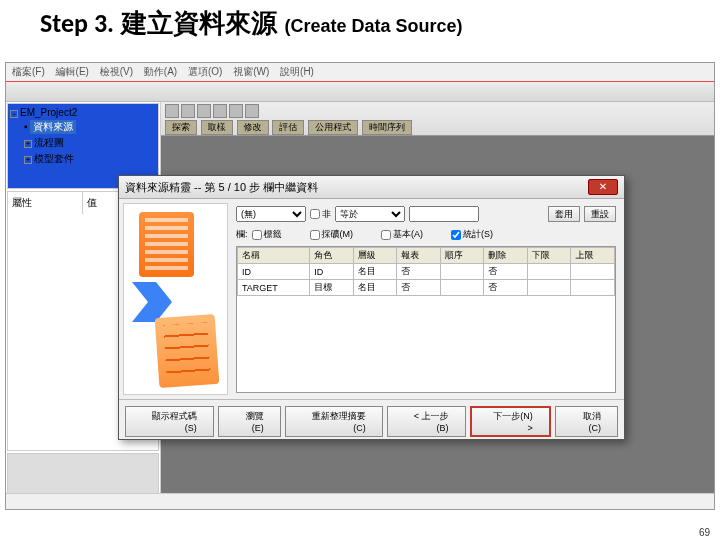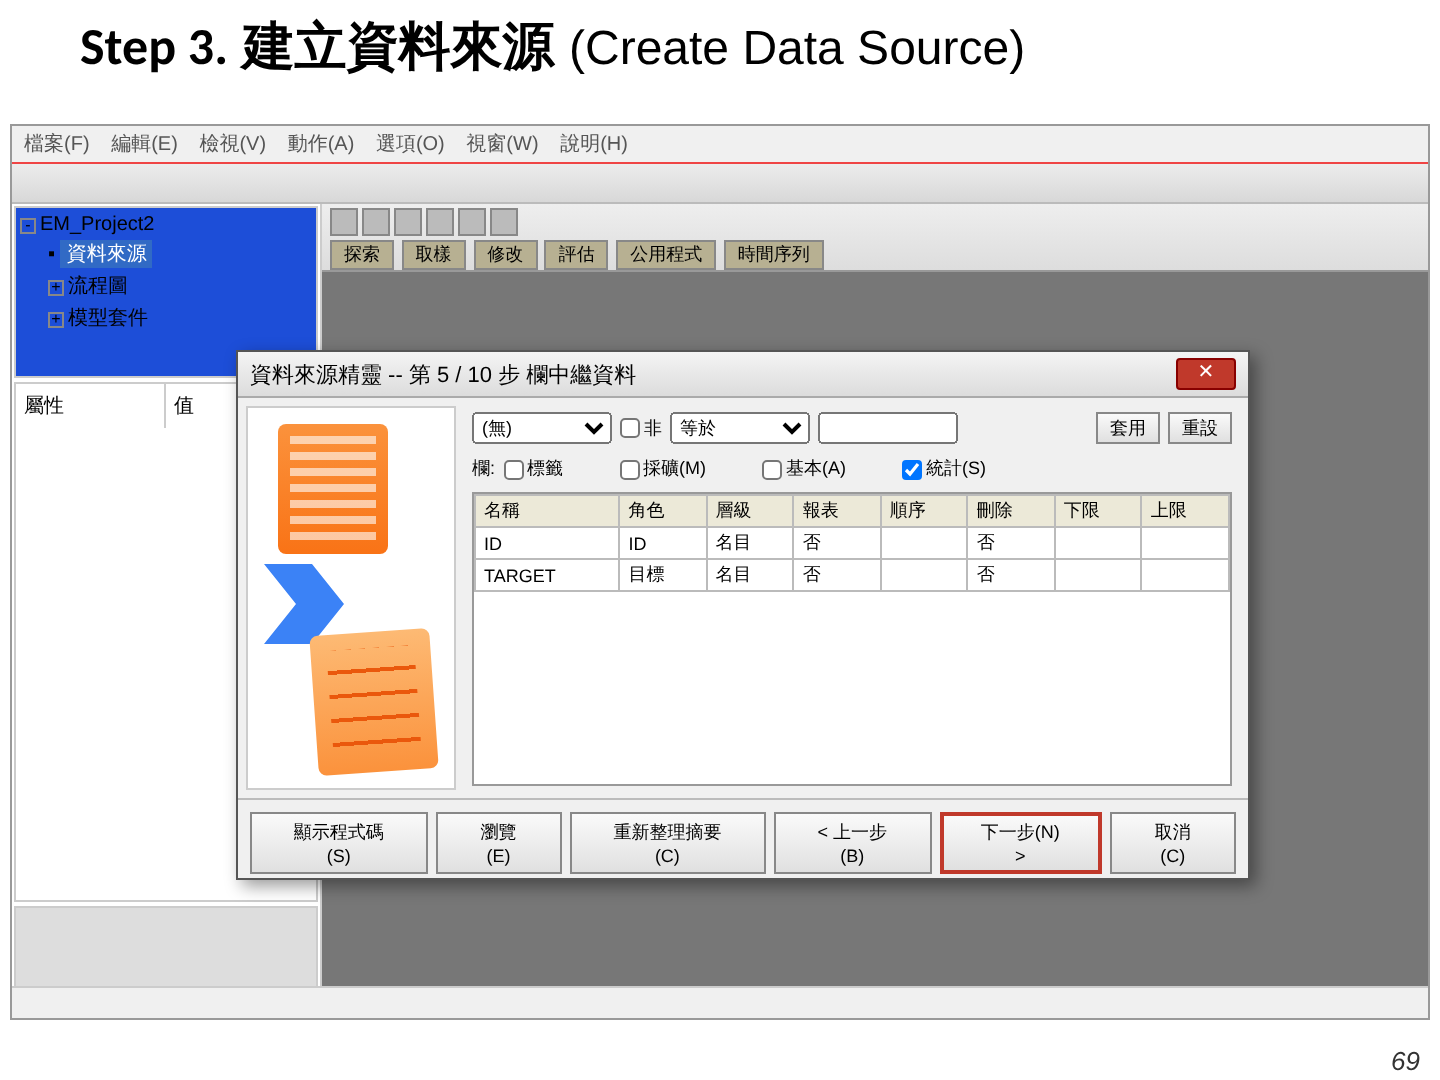--- a/index.html
+++ b/index.html
@@ -1,21 +1,21 @@
 <!DOCTYPE html>
 <html><head>
 <meta charset="utf-8">
 <style>
   * { box-sizing: border-box; margin: 0; padding: 0; }
   body { width: 720px; height: 540px; font-family: "Microsoft JhengHei", Arial, sans-serif; font-size: 10px; background: #fff; overflow: hidden; position: relative; }
   
   .slide-title { padding: 6px 40px; font-size: 26px; font-weight: bold; }
   .slide-title .step { font-family: Calibri, sans-serif; margin-top: 40px; }
   .slide-title .cn { font-family: "DFKai-SB", serif; }
-  .slide-title .en { font-size: 24px; font-weight: normal; }
+  .slide-title .en { font-size: 18px; font-weight: bold; }
 
   .app-window { position: absolute; top: 62px; left: 5px; width: 710px; height: 448px; border: 1px solid #999; display: flex; flex-direction: column; }
   .app-title { background: linear-gradient(#f7f7f7,#e0e0e0); padding: 2px 6px; font-size: 11px; color: #333; }
   .app-menu { background: #f0f0f0; padding: 2px 6px; font-size: 10px; color: #555; border-bottom: 1px solid #ef4444; }
   .app-menu span { margin-right: 8px; }
   .app-toolbar { background: linear-gradient(#ececec,#d8d8d8); height: 20px; border-bottom: 1px solid #bbb; }
 
   .app-body { flex: 1; display: flex; }
   .left-pane { width: 155px; display: flex; flex-direction: column; border-right: 1px solid #ccc; }
   .tree-box { height: 86px; background: #1d4ed8; border: 1px solid #ccc; margin: 1px; padding: 2px; font-size: 10px; }
@@ -53,25 +53,25 @@
   .chk input { width: 10px; height: 10px; }
   .btn-sm { border: 1px solid #888; background: linear-gradient(#fafafa,#e0e0e0); padding: 0 6px; font-size: 9px; height: 16px; }
 
   .wiz-grid { flex: 1; margin: 2px 4px; border: 1px solid #999; background: #fff; font-size: 9px; }
   .wiz-grid table { border-collapse: collapse; width: 100%; }
   .wiz-grid th, .wiz-grid td { border: 1px solid #bbb; padding: 1px 4px; text-align: left; height: 14px; }
   .wiz-grid th { background: #ece9d8; font-weight: normal; }
 
   .wiz-foot { display: flex; justify-content: space-between; padding: 6px; border-top: 1px solid #bbb; gap: 4px; }
   .wiz-foot .right { display: flex; gap: 4px; }
-  .wbtn { border: 1px solid #888; background: linear-gradient(#fafafa,#e0e0e0); padding: 2px 16px; font-size: 9px; }
+  .wbtn { border: 1px solid #888; background: linear-gradient(#fafafa,#e0e0e0); padding: 2px 16px; font-size: 9px; text-align: right; }
   .wbtn.primary { border: 2px solid #c0392b; }
 
   .status-bar { position: absolute; bottom: 0; left: 0; right: 0; height: 16px; background: #f0f0f0; border-top: 1px solid #ccc; }
-  .page-num { position: absolute; bottom: 2px; right: 10px; font-size: 13px; color: #333; font-style: italic; }
+  .page-num { position: absolute; bottom: 2px; right: 10px; font-size: 10px; color: #333; }
 </style>
 </head>
 <body>
 
 <div class="slide-title">
   <span class="step">Step 3.</span>
   <span class="cn">建立資料來源</span>
   <span class="en">(Create Data Source)</span>
 </div>
 

